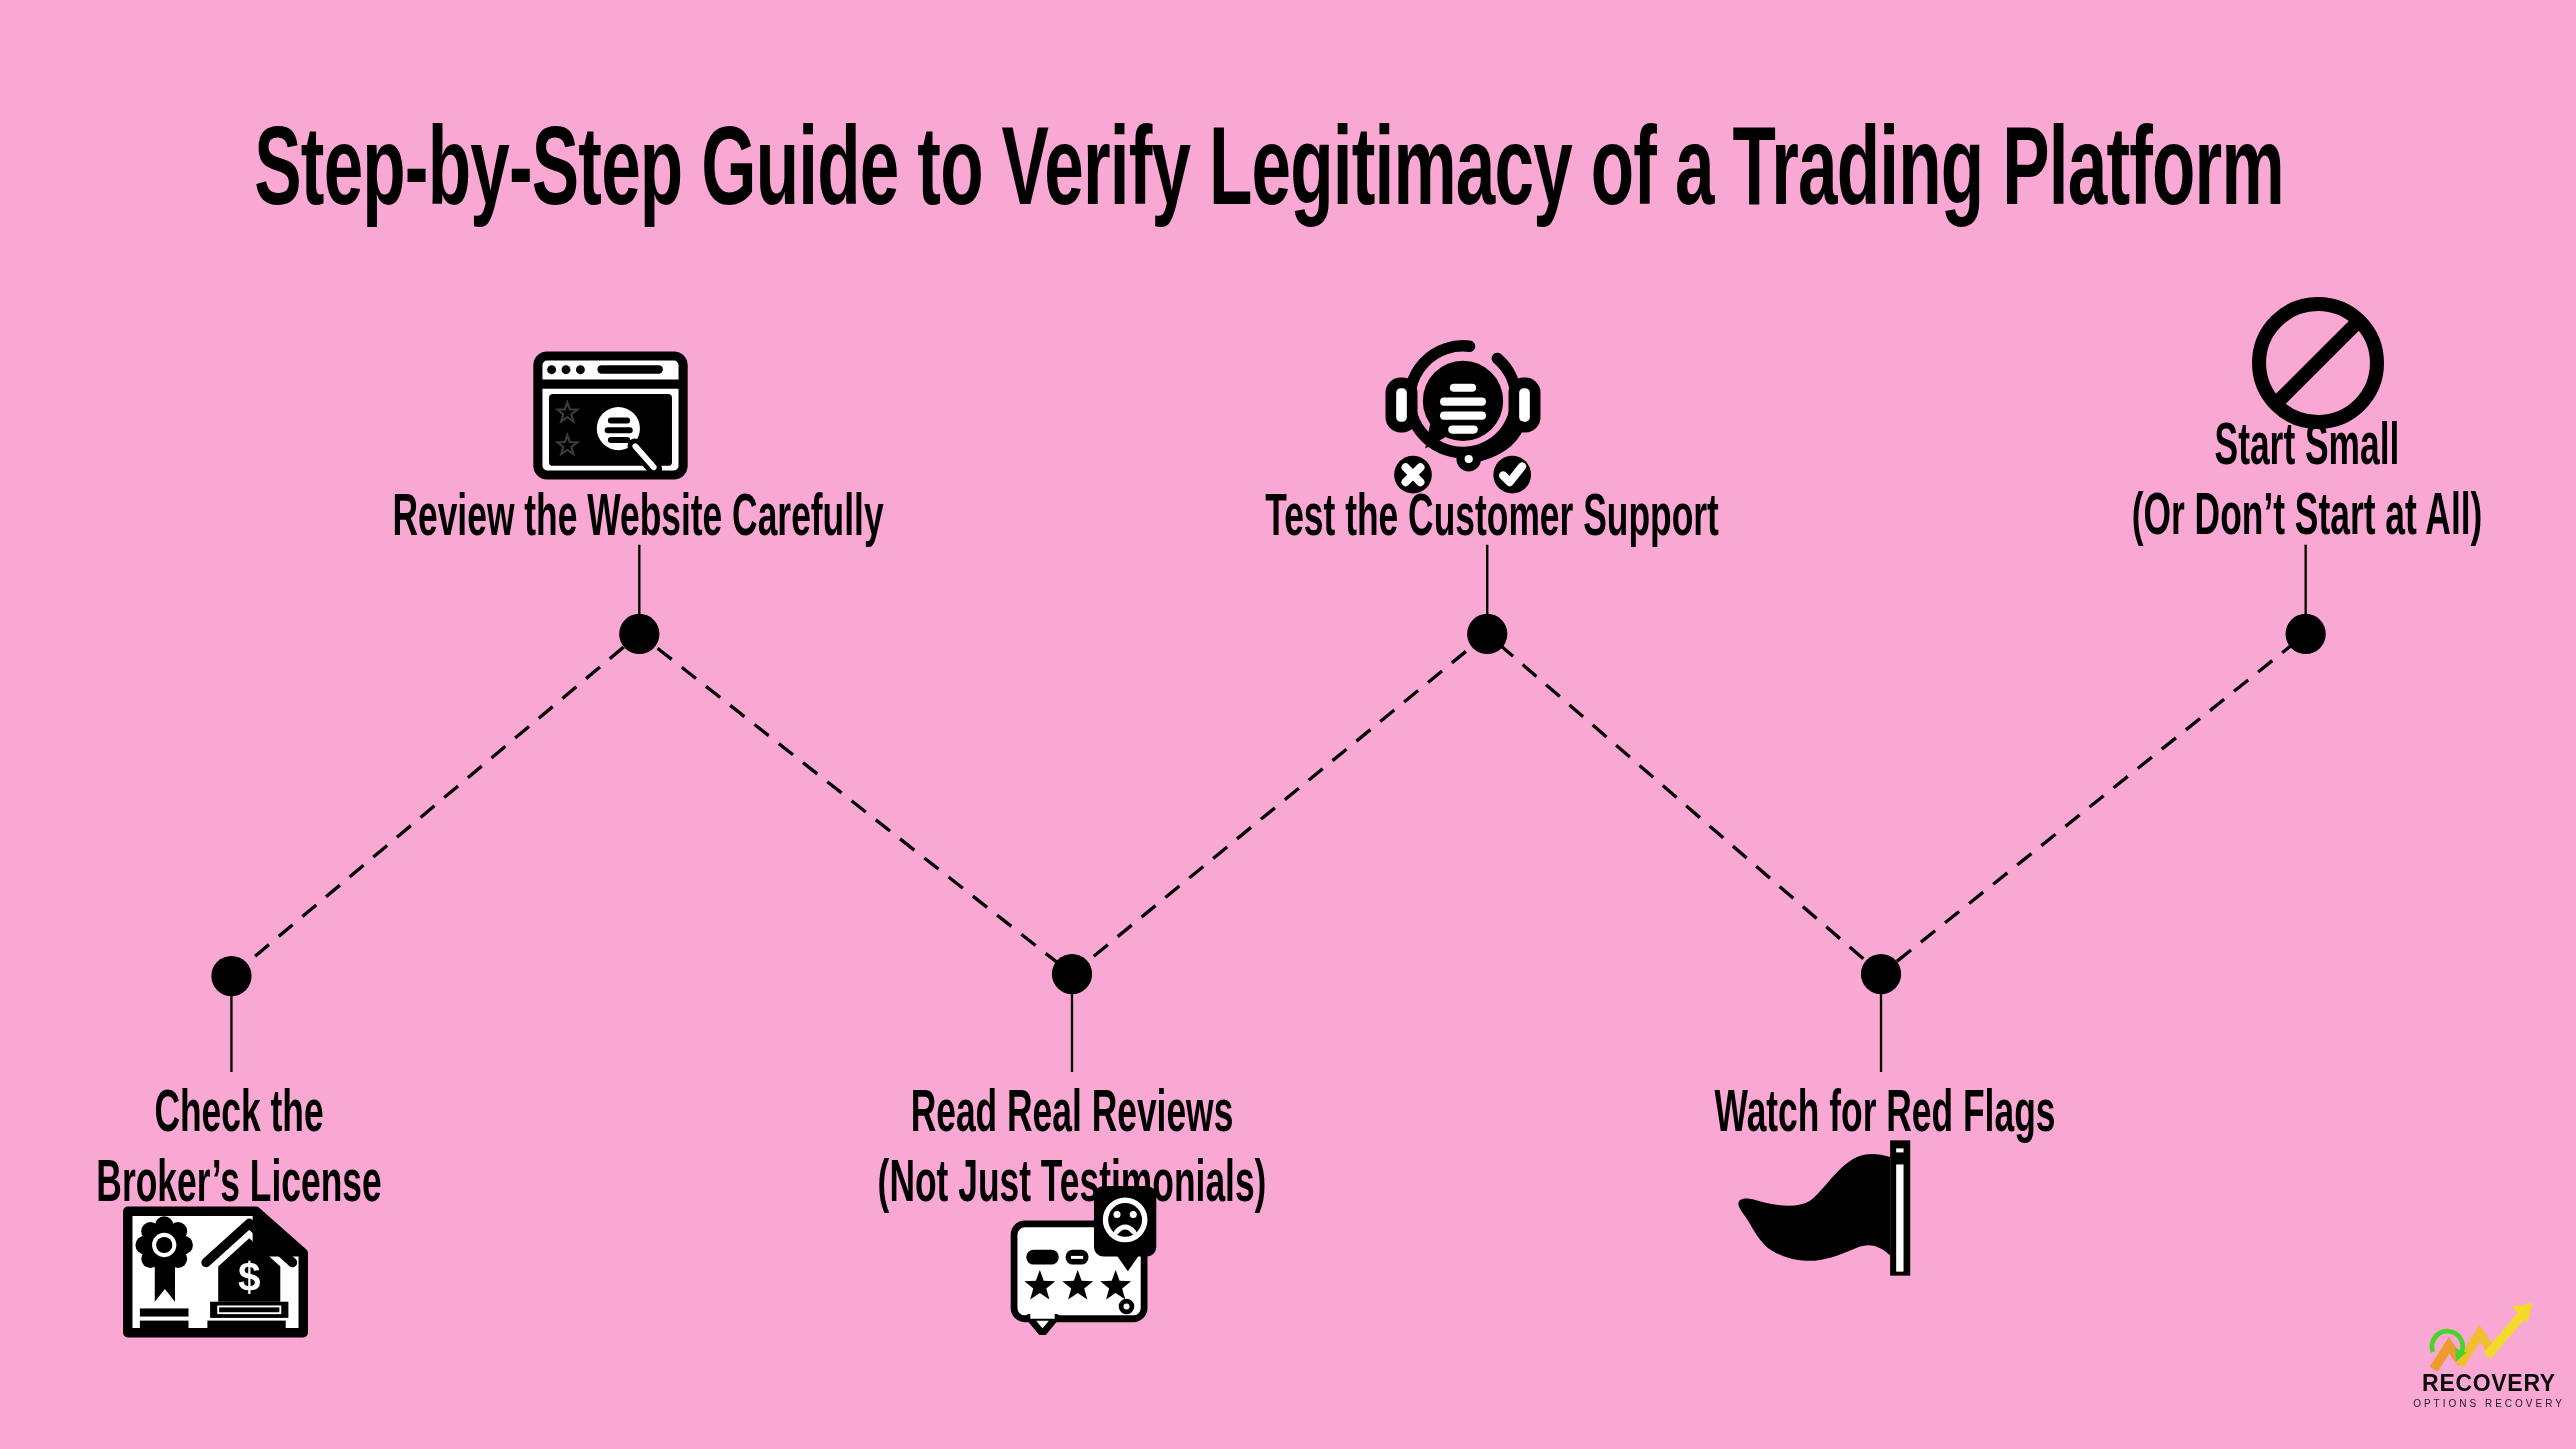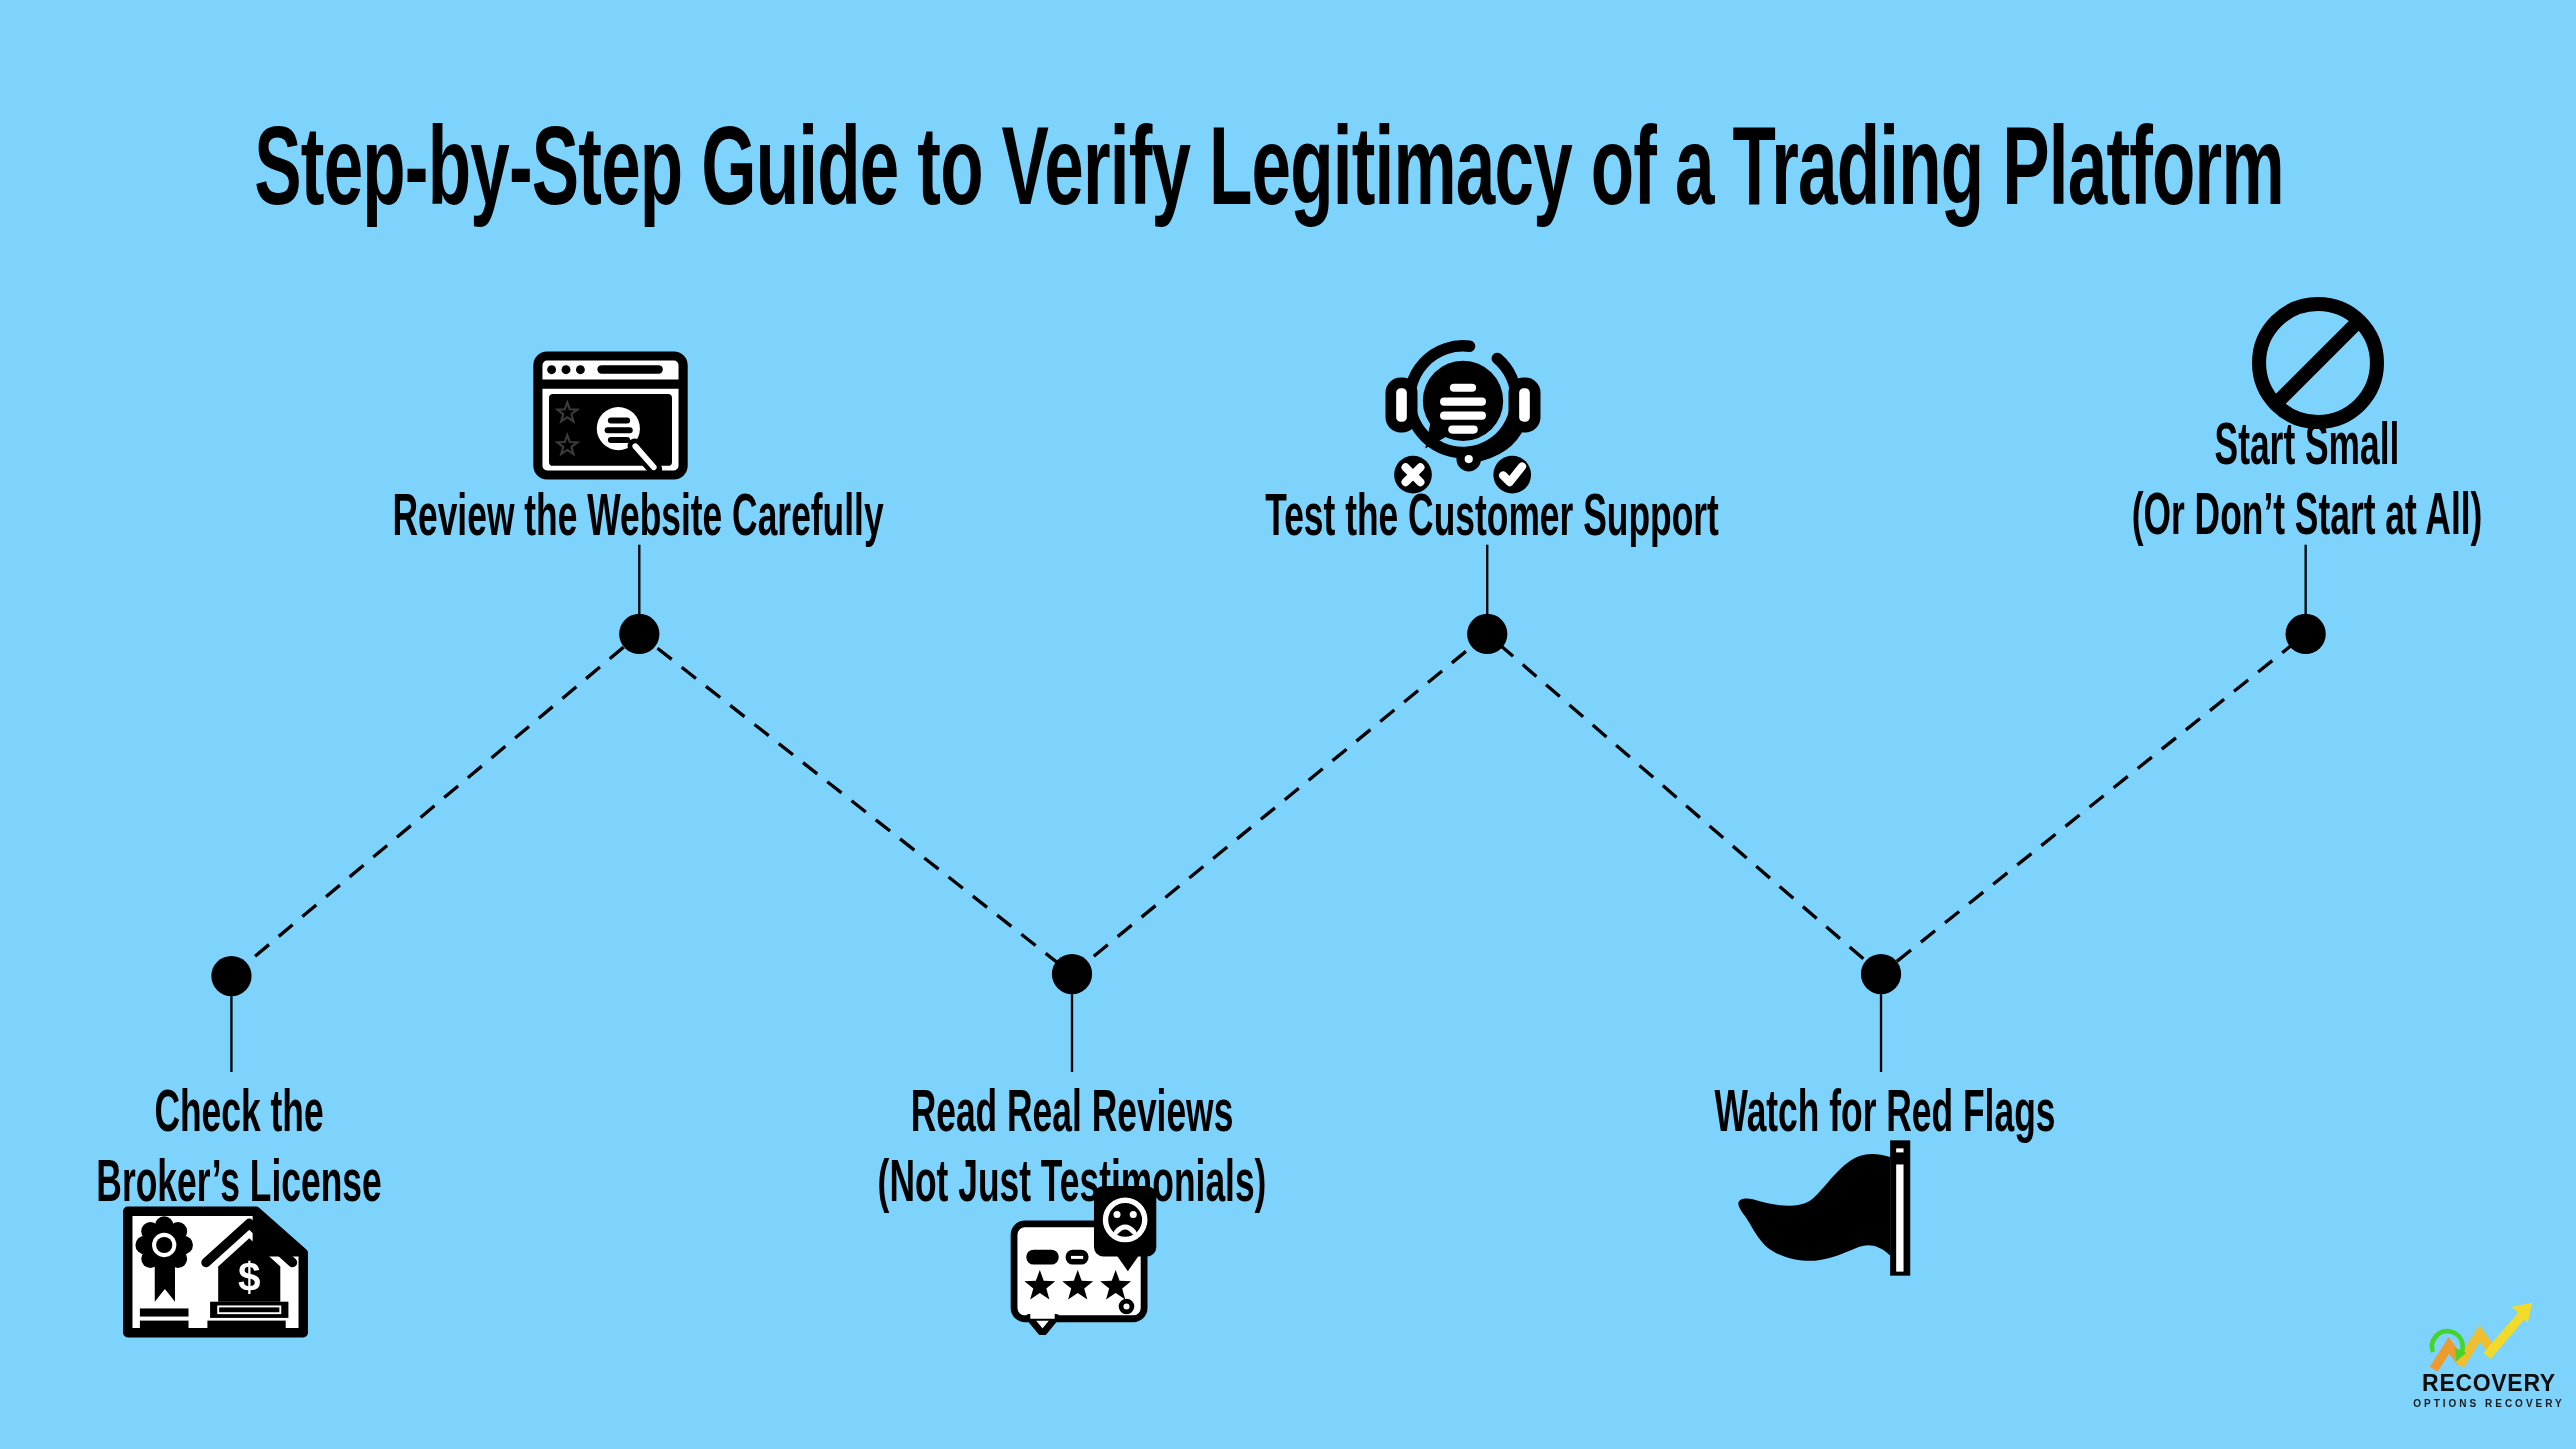--- a/index.html
+++ b/index.html
@@ -1,27 +1,27 @@
 <!DOCTYPE html>
 <html style="font-size:10.7px"><head>
 <meta charset="utf-8">
 <style>
   html,body{margin:0;padding:0;background:#ffffff;}
-  .canvas{position:relative;width:2576px;height:1449px;background:#7dd3fc;overflow:hidden;
+  .canvas{position:relative;width:2576px;height:1449px;background:#f9a8d4;overflow:hidden;
           font-family:"Liberation Sans", sans-serif;color:#000;}
   .title{position:absolute;left:1269px;top:102px;font-size:111px;font-weight:700;
          white-space:nowrap;transform:translateX(-50%) scaleX(0.64);transform-origin:center top;
          letter-spacing:-1.3px;}
   .connector-layer{position:absolute;left:0;top:0;}
   .step-label{position:absolute;font-weight:700;font-size:59px;line-height:70px;text-align:center;
               white-space:nowrap;transform:translateX(-50%) scaleX(0.60);transform-origin:center top;}
   .icon{position:absolute;}
   .logo{position:absolute;left:2412px;top:1300px;width:154px;text-align:center;}
   .logo-name{font-size:23px;font-weight:700;letter-spacing:0.7px;color:#0d0d0d;margin-top:-4px;}
-  .logo-tagline{font-size:10px;font-weight:700;letter-spacing:3px;color:#1a1a1a;margin-top:0.7px;}
+  .logo-tagline{font-size:10px;font-weight:400;letter-spacing:3px;color:#1a1a1a;margin-top:0.7px;}
 </style>
 </head>
 <body>
 
 <div class="canvas">
 
   <div class="title">Step-by-Step Guide to Verify Legitimacy of a Trading Platform</div>
 
   <svg class="connector-layer" width="2576" height="1449" viewBox="0 0 3840 2160">
     <polyline points="345,1455 953,945 1598,1452 2217,945 2804,1452 3437,945" fill="none" stroke="#000" stroke-width="5" stroke-dasharray="27 19"></polyline>

